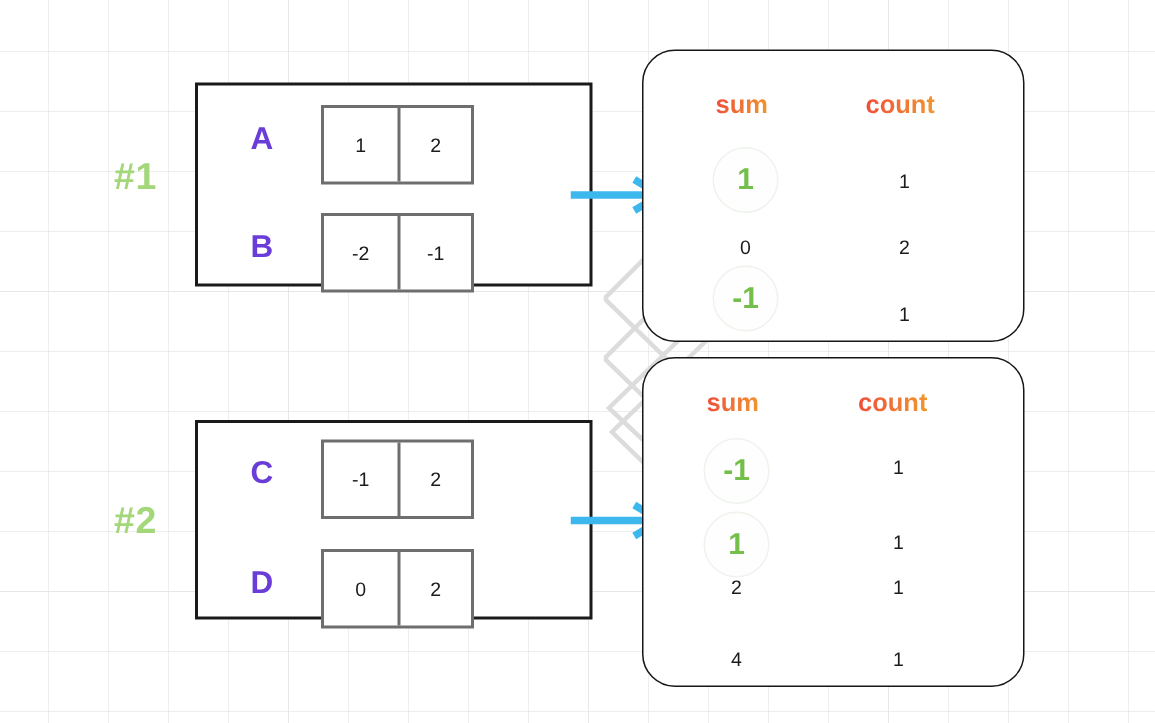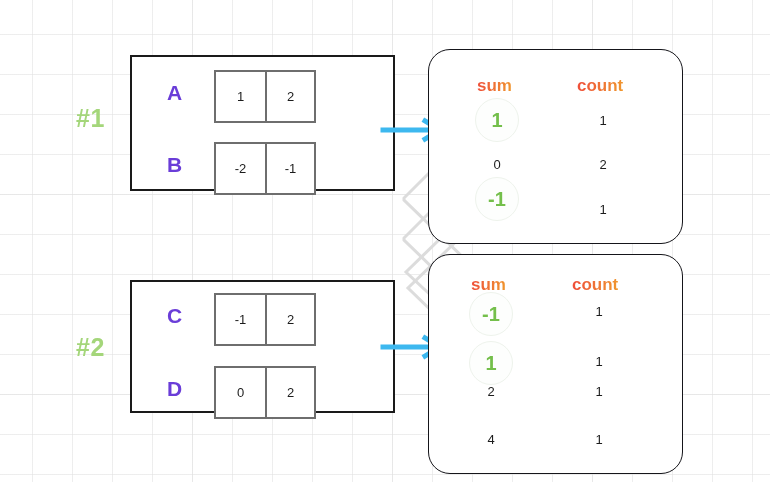--- a/index.html
+++ b/index.html
@@ -67,21 +67,20 @@
   }
   .cellpair .cell + .cell{border-left:2px solid #6e6e6e;}
 
   
   .out-panel{
     position:absolute;
     border:1.6px solid #15151a;
     border-radius:22px;
     background:#ffffff;
     box-sizing:border-box;
-    margin-top:16px;
   }
   .col-head{
     position:absolute;
     font-size:17px;
     font-weight:600;
     color:#ef5a40;
     background:linear-gradient(100deg,#ef4b3a 0%,#ef7a35 60%,#f0992c 100%);
     -webkit-background-clip:text;background-clip:text;
     -webkit-text-fill-color:transparent;
     white-space:nowrap;

